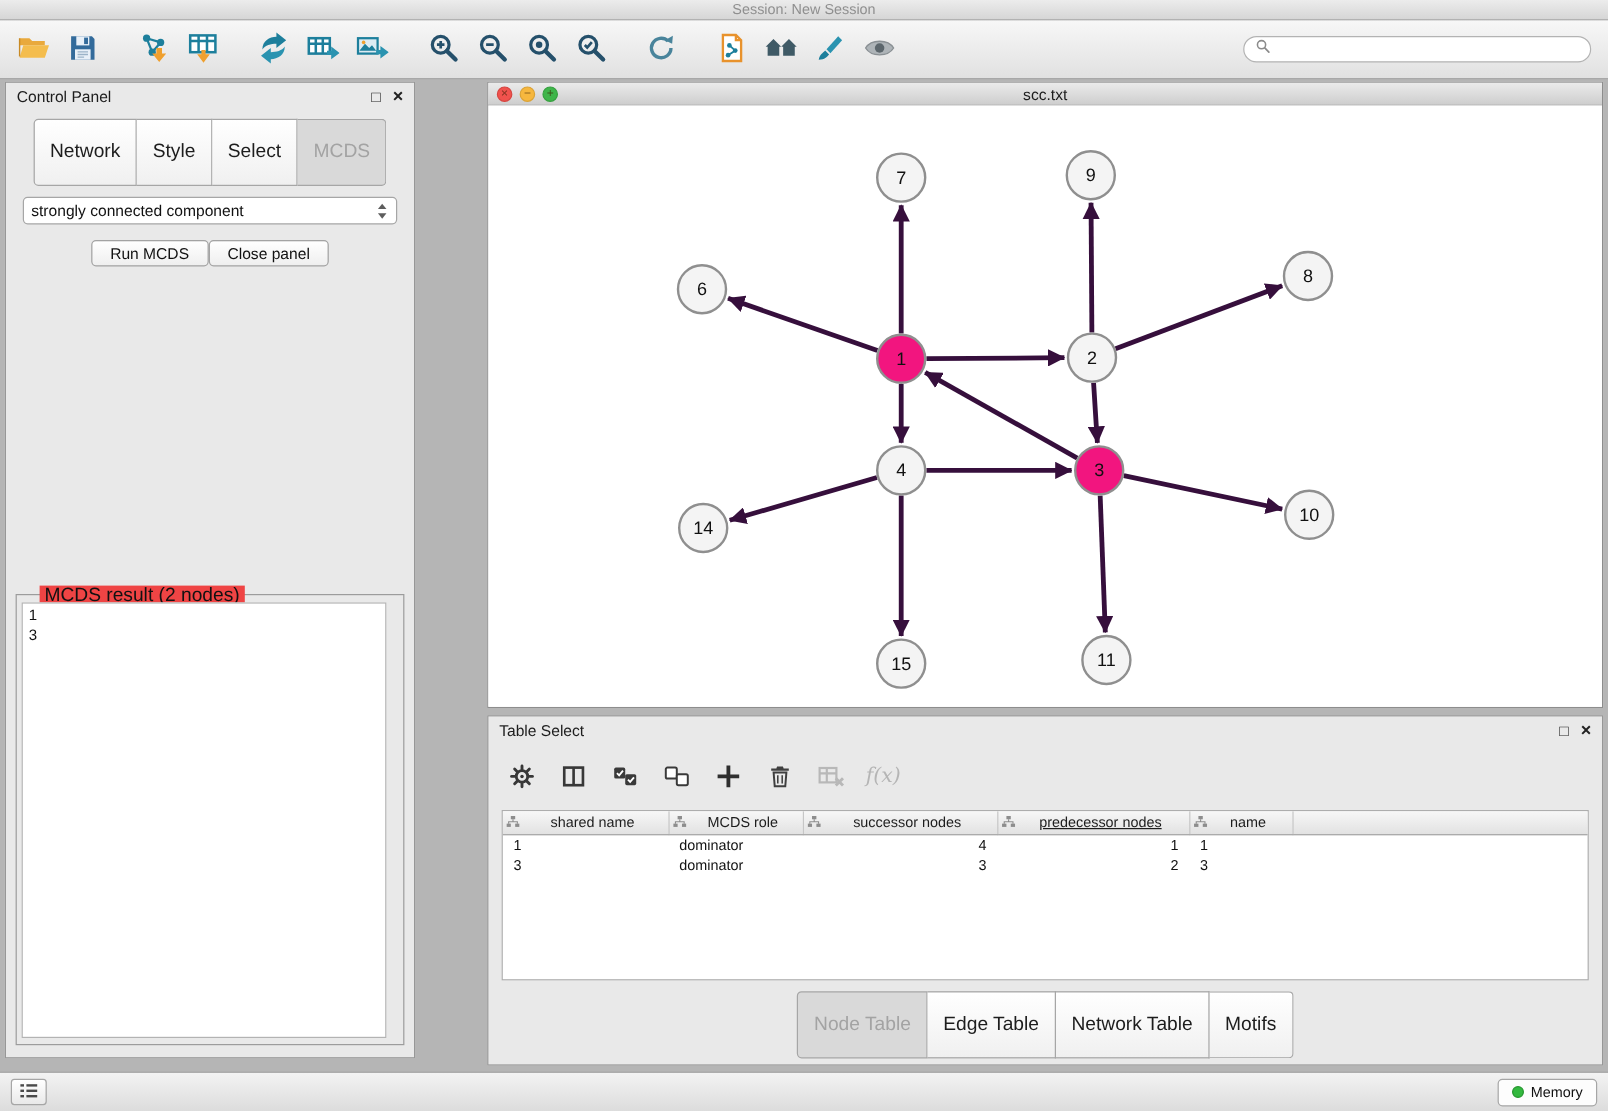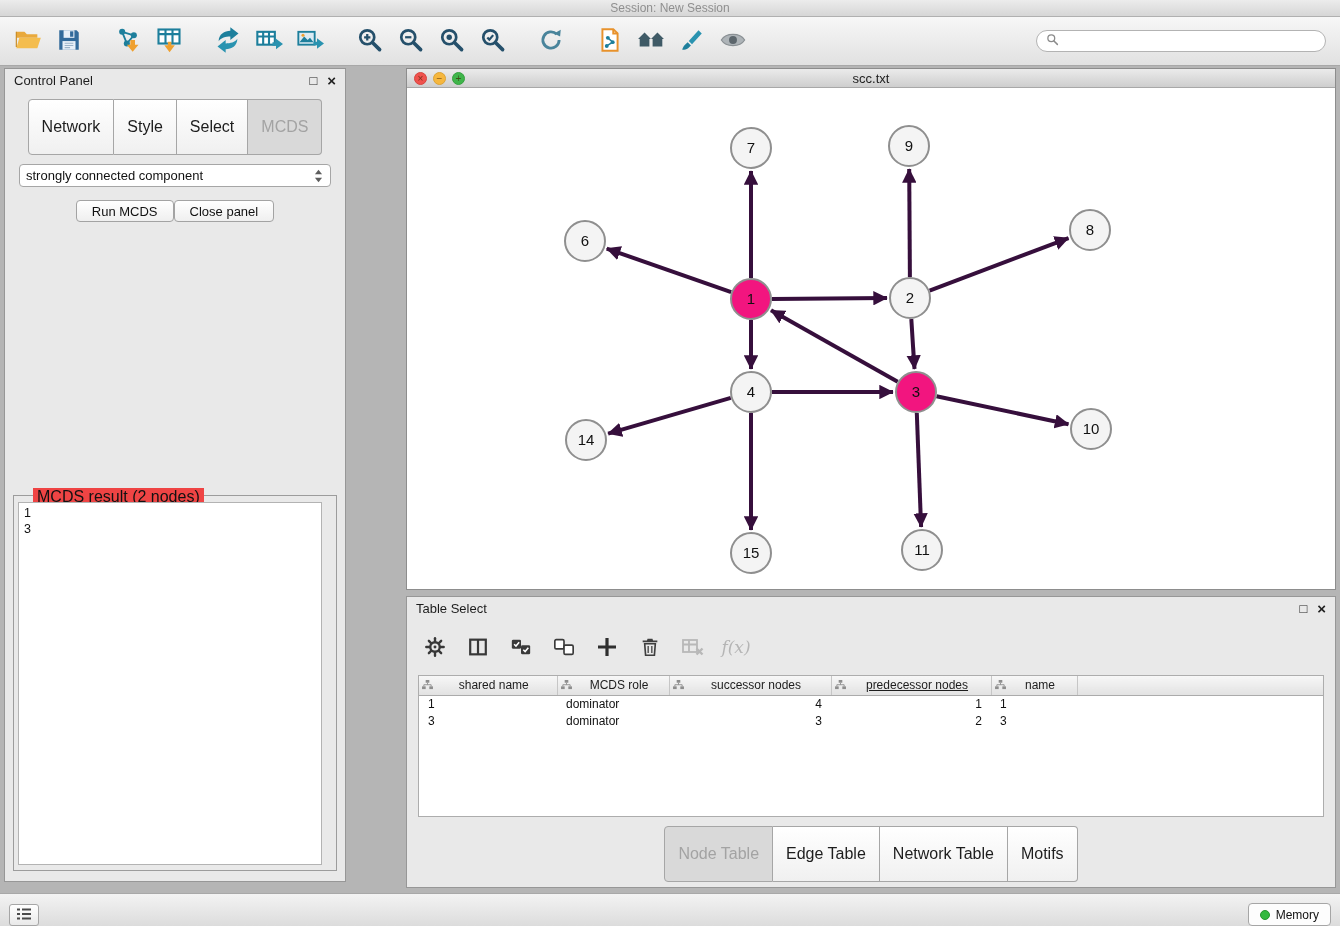--- a/index.html
+++ b/index.html
@@ -60,21 +60,21 @@
   .tp-table{margin:10px 11px 0;background:#fff;border:1px solid #adadad;height:142px;overflow:hidden}
   table{border-collapse:collapse;width:100%;table-layout:fixed;font-size:12px}
   th{background:linear-gradient(#f7f7f7,#e2e2e2);border-right:1px solid #c6c6c6;border-bottom:1px solid #ababab;font-weight:normal;height:19px;padding:0;color:#1d1d1d}
   th.filler{border-right:none}
   .th-flex{position:relative;display:flex;align-items:center;justify-content:center;gap:4px;padding:0 4px 0 16px}
   .h-icon{position:absolute;left:3px;top:1px}
   td{height:17px;padding:0 9px;color:#111;white-space:nowrap;overflow:hidden}
   .tp-tabs{margin-top:auto;display:flex;justify-content:center;padding-bottom:5px}
 
   
-  .statusbar{position:absolute;left:0;bottom:0;width:1340px;height:33px;background:linear-gradient(#f3f3f3,#dcdcdc);border-top:1px solid #a8a8a8;display:flex;align-items:flex-end;padding:0 9px}
+  .statusbar{position:absolute;left:0;bottom:0;width:1340px;height:33px;background:linear-gradient(#f3f3f3,#dcdcdc);border-top:1px solid #a8a8a8;display:flex;align-items:center;padding:0 9px}
   .status-left-btn{width:30px;height:22px;border:1px solid #a6a6a6;border-radius:3px;background:linear-gradient(#fff,#e9e9e9);display:flex;align-items:center;justify-content:center;cursor:pointer}
   .memory-btn{margin-left:auto;height:23px;border:1px solid #a6a6a6;border-radius:4px;background:#fdfdfd;display:flex;align-items:center;gap:6px;padding:0 11px;font-size:12px;cursor:pointer;font-family:"Liberation Sans",sans-serif;color:#111}
   .memory-dot{width:10px;height:10px;border-radius:50%;background:#33b93f;border:1px solid #26962f}
 </style>
 </head>
 <body>
 
 <div class="titlebar">
   <span>Session: New Session</span>
 </div>

